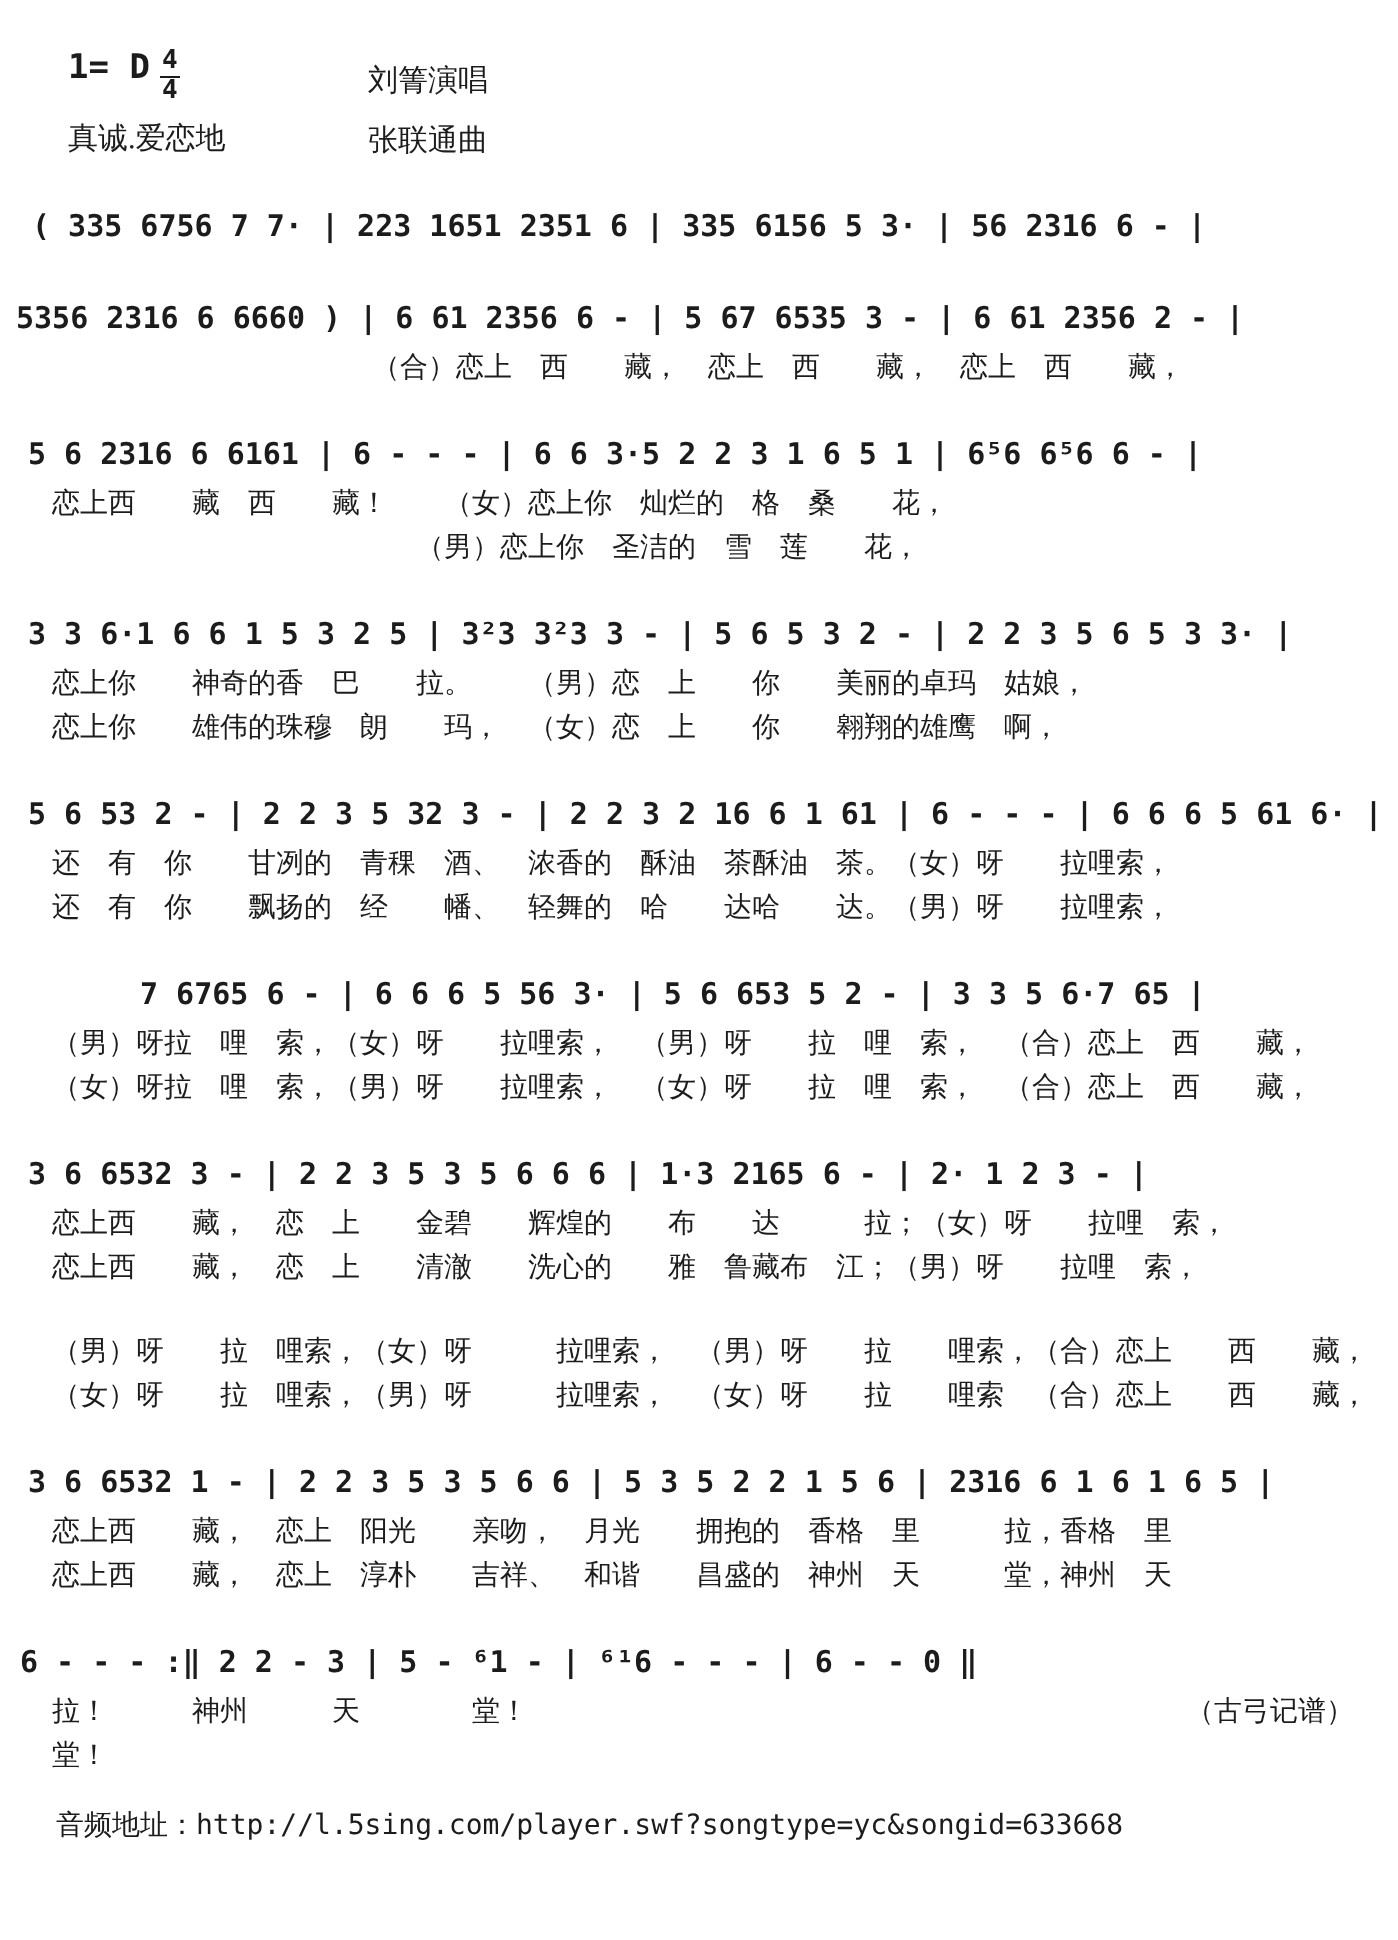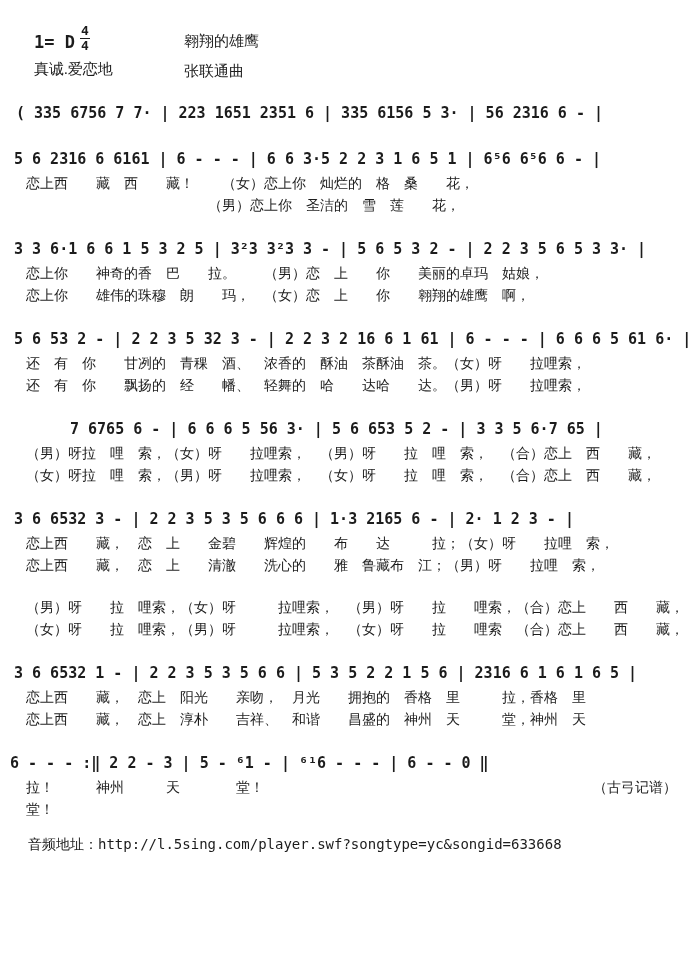--- a/index.html
+++ b/index.html
@@ -3,21 +3,21 @@
 <meta charset="utf-8">
 <style>
   html,body{margin:0;padding:0;background:#ffffff;}
   body{width:699px;height:970px;overflow:hidden;color:#1c1c1c;
        font-family:"Liberation Sans",sans-serif;}
   .page{box-sizing:border-box;width:699px;height:970px;padding:10px 8px 0 8px;}
 
   
   .header{display:flex;align-items:flex-start;}
   .h-left{width:150px;padding-left:26px;padding-top:14px;}
-  .keysig{display:flex;align-items:flex-end;gap:5px;
+  .keysig{display:flex;align-items:flex-start;gap:5px;
           font-family:"DejaVu Sans Mono",monospace;font-weight:bold;font-size:17px;}
   .frac{display:inline-flex;flex-direction:column;line-height:1.05;font-size:13px;
         text-align:center;font-weight:bold;}
   .frac .top{border-bottom:1px solid #1c1c1c;padding:0 1px;}
   .tempo{margin-top:8px;font-size:15px;font-family:"Liberation Serif",serif;}
   .h-center{flex:1;text-align:center;}
   .title{font-size:37px;font-weight:bold;color:#8b1414;letter-spacing:3px;line-height:1.15;}
   .subtitle{font-size:16px;margin-top:3px;font-family:"Liberation Serif",serif;}
   .h-right{width:118px;padding-top:16px;font-size:15px;line-height:2.0;
            font-family:"Liberation Serif",serif;white-space:nowrap;}
@@ -53,29 +53,33 @@
       <div class="keysig">
         <span>1= D</span>
         <span class="frac">
           <span class="top">4</span>
           <span>4</span>
         </span>
       </div>
       <div class="tempo">真诚.爱恋地</div>
     </div>
     <div class="h-right">
-      <div>翱翔的雄鹰</div>
+      <div>刘箐演唱</div>
       <div>张联通曲</div>
     </div>
   </div>
 
   <div class="system s1">
     <div class="notes">( 335 6756 7 7· | 223 1651 2351 6 | 335 6156 5 3· | 56 2316 6 - |</div>
   </div>
 
+  <div class="system s2">
+    <div class="notes">5356 2316 6 6660 ) | 6 61 2356 6 - | 5 67 6535 3 - | 6 61 2356 2 - |</div>
+    <div class="lyric">（合）恋上　西　　藏，　恋上　西　　藏，　恋上　西　　藏，</div>
+  </div>
 
   <div class="system s3">
     <div class="notes">5 6 2316 6 6161 | 6 - - - | 6 6 3·5 2 2 3 1 6 5 1 | 6⁵6 6⁵6 6 - |</div>
     <div class="lyric">恋上西　　藏　西　　藏！　　（女）恋上你　灿烂的　格　桑　　花，</div>
     <div class="lyric">　　　　　　　　　　　　　（男）恋上你　圣洁的　雪　莲　　花，</div>
   </div>
 
   <div class="system s4">
     <div class="notes">3 3 6·1 6 6 1 5 3 2 5 | 3²3 3²3 3 - | 5 6 5 3 2 - | 2 2 3 5 6 5 3 3· |</div>
     <div class="lyric">恋上你　　神奇的香　巴　　拉。　　（男）恋　上　　你　　美丽的卓玛　姑娘，</div>

